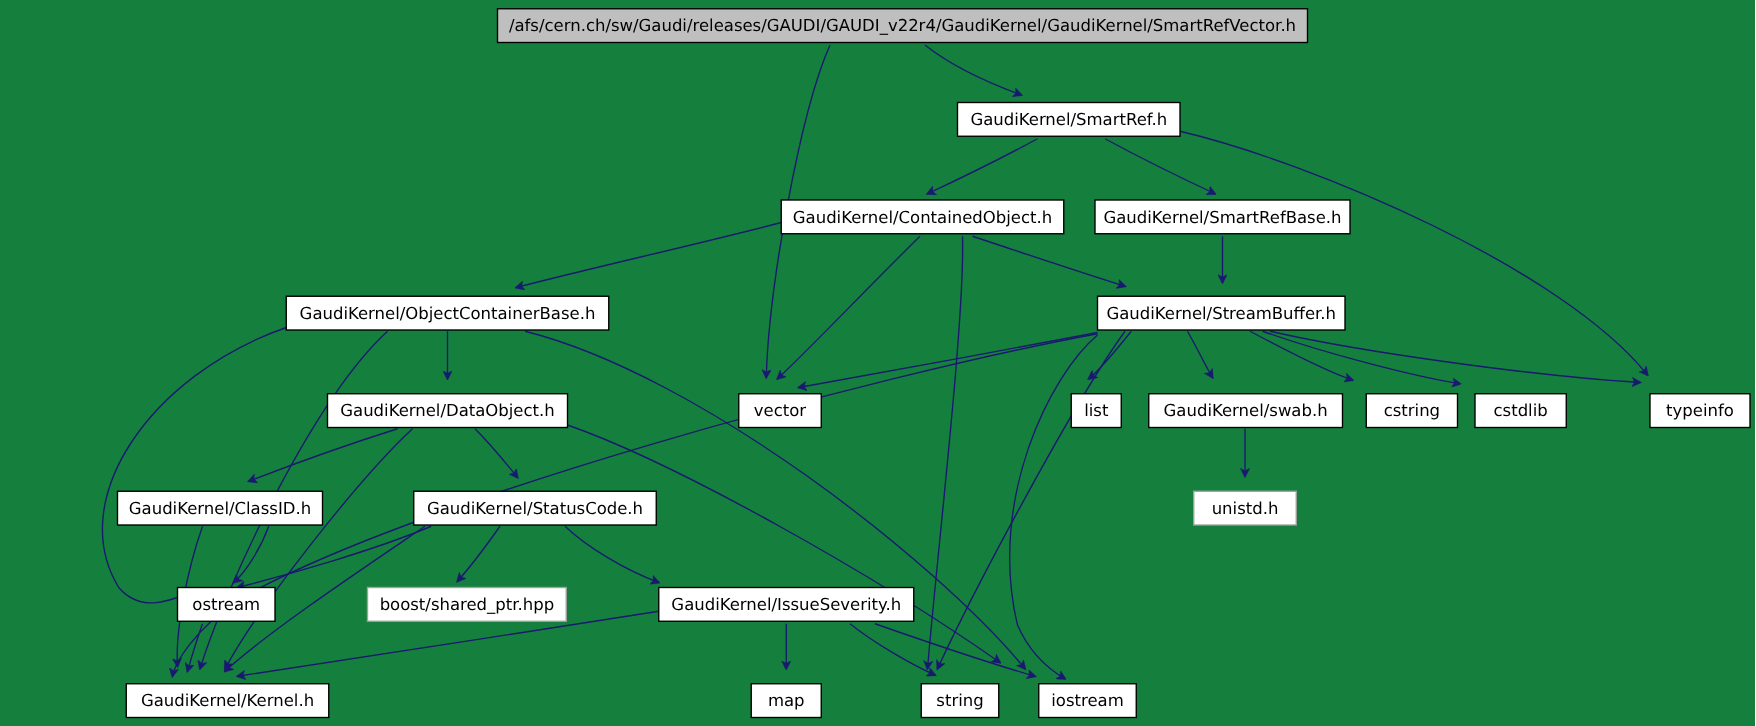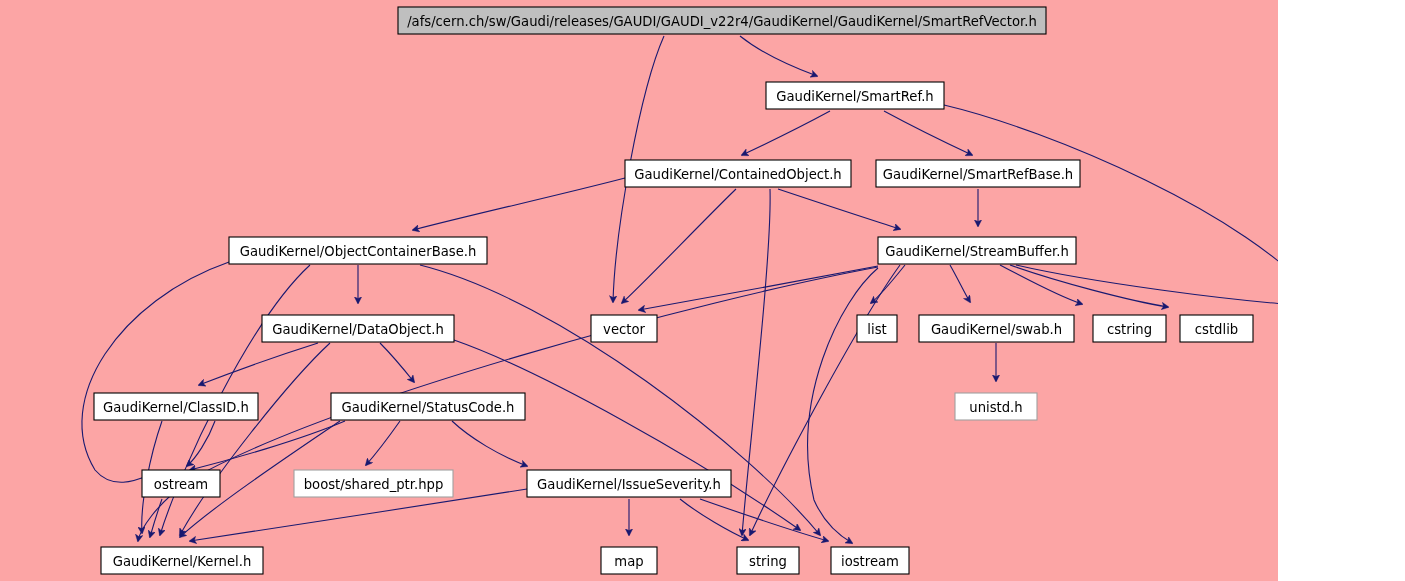--- a/index.html
+++ b/index.html
@@ -2,23 +2,23 @@
 <html><head>
 <meta charset="utf-8">
 <style>
   html, body {
     margin: 0;
     padding: 0;
     background: #ffffff;
   }
   #canvas {
     position: relative;
-    width: 1278px;
+    width: 1404px;
     height: 581px;
-    background: #fca5a5;
+    background: #15803d;
     font-family: "DejaVu Sans", "Liberation Sans", sans-serif;
     overflow: hidden;
   }
   #graph-svg {
     position: absolute;
     left: 0;
     top: 0;
     width: 1405px;
     height: 581px;
   }

